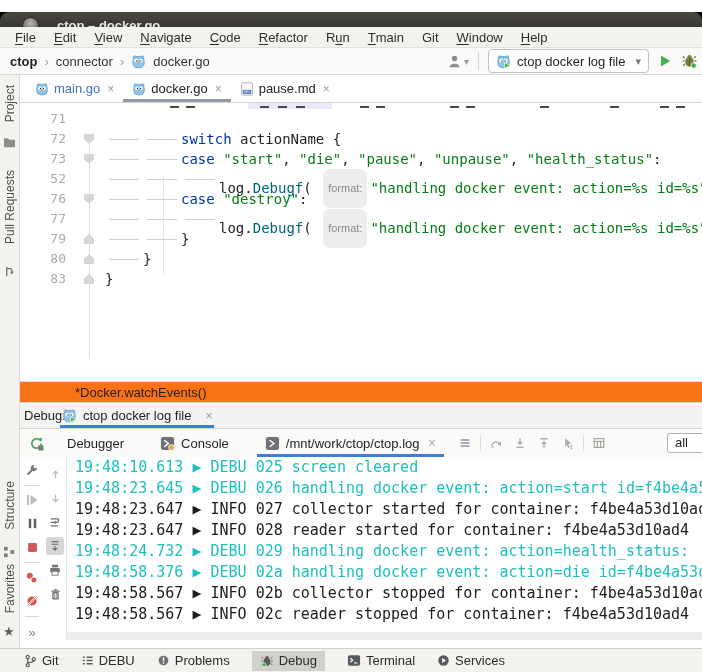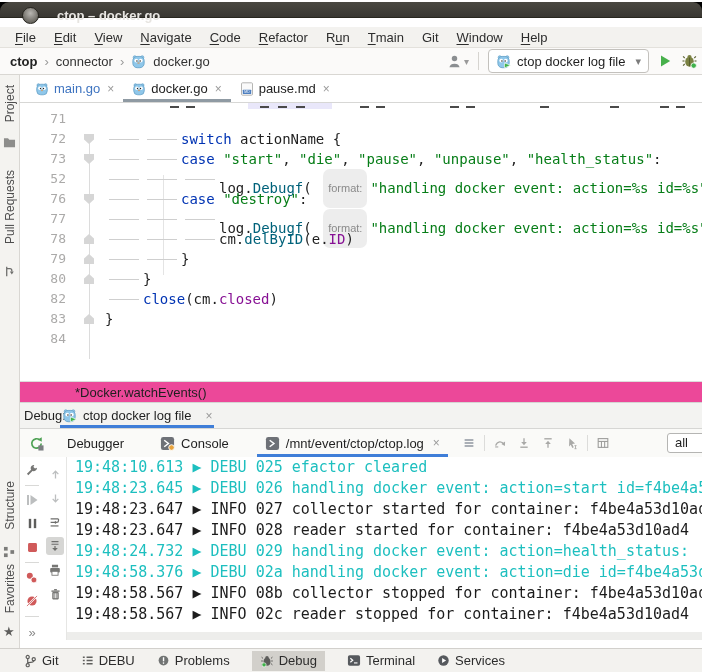--- a/index.html
+++ b/index.html
@@ -1,19 +1,19 @@
 <!DOCTYPE html>
 <html><head>
 <meta charset="utf-8">
 <style>
   html,body{margin:0;padding:0;background:#000;}
   .app{position:relative;width:702px;height:672px;overflow:hidden;background:#fff;
        font-family:"Liberation Sans",sans-serif;-webkit-font-smoothing:antialiased;}
   
-  .titlebar{position:absolute;left:0;top:2px;width:702px;height:16px;background:#000;}
+  .titlebar{position:absolute;left:0;top:12px;width:702px;height:16px;background:#000;}
   .titlebar-in{position:absolute;inset:0;border-radius:9px 9px 0 0;
       background:linear-gradient(#4a4841,#393732);border-bottom:1px solid #28271f;box-sizing:border-box;}
   .winbtn{position:absolute;left:22px;top:5px;width:17px;height:17px;border-radius:50%;
       background:radial-gradient(circle at 50% 35%,#b9b7b2,#6d6b64 70%,#55534c);border:1px solid #26251f;box-sizing:border-box;}
   .wtitle{position:absolute;left:57px;top:0;line-height:27px;color:#e7e5e1;font-size:13px;font-weight:bold;}
   
   .menubar{position:absolute;left:0;top:27px;width:702px;height:21px;background:#f3f2ef;
       border-bottom:1px solid #e3e1dc;box-sizing:border-box;display:flex;align-items:center;padding-left:6px;}
   .mitem{font-size:13px;color:#2d2d2d;padding:0 9px;cursor:default;}
   .mn{text-decoration:underline;text-underline-offset:2px;}
@@ -56,21 +56,21 @@
   .fold.fend{clip-path:polygon(50% 0,100% 45%,100% 100%,0 100%,0 45%);}
   .code{display:block;margin-left:85px;}
   .tb{display:inline-block;width:38px;height:20px;vertical-align:top;
       background:linear-gradient(#cfcfcf,#cfcfcf) no-repeat center/30px 1px;}
   .kw{color:#0033b3;} .str{color:#067d17;} .fn{color:#00627a;} .fld{color:#871094;}
   .hint{display:inline-block;background:#ededed;color:#8a8a8a;border-radius:7px;padding:12px 5px;margin:0 3px;
       font-family:"Liberation Sans",sans-serif;font-size:11px;line-height:15px;vertical-align:1px;}
   .foldline{position:absolute;left:69px;top:36px;width:1px;height:220px;background:#dcdcdc;}
   .iguide{position:absolute;left:143px;top:72px;width:1px;height:100px;background:#e4e4e4;}
   
-  .ctxbar{position:absolute;left:20px;top:381px;width:682px;height:22px;background:#ec4899;
+  .ctxbar{position:absolute;left:20px;top:381px;width:682px;height:22px;background:#f97316;
       border-top:1px solid #dddddb;border-bottom:1px solid #d5d5d3;box-sizing:border-box;}
   .ctxbar span{position:absolute;left:55px;top:1px;line-height:19px;font-size:13px;color:#1f1f1f;}
   
   .dhdr{position:absolute;left:20px;top:403px;width:682px;height:26px;background:#f3f3f1;
       border-bottom:1px solid #d6d6d4;box-sizing:border-box;}
   .dhdr .dlabel{position:absolute;left:4px;top:0;line-height:25px;font-size:13px;color:#1f1f1f;}
   .sesstab{position:absolute;left:42px;top:0;height:25px;display:flex;align-items:center;gap:6px;font-size:13px;color:#1f1f1f;}
   .sesstab .x{color:#9a9a9a;font-size:12px;margin-left:8px;}
   .sess-underline{position:absolute;left:40px;bottom:0;width:154px;height:3px;background:#3f7ed8;}
   
@@ -292,26 +292,23 @@
     </div>
     <div class="foldline"></div>
     <div class="iguide"></div>
     <div class="codelines">
       <div class="cline"><span class="lnum">71</span><span class="code"></span></div>
       <div class="cline"><span class="lnum">72</span><span class="fold fstart"></span><span class="code"><span class="tb"></span><span class="tb"></span><span class="kw">switch</span><span> actionName {</span></span></div>
       <div class="cline"><span class="lnum">73</span><span class="fold fstart"></span><span class="code"><span class="tb"></span><span class="tb"></span><span class="kw">case</span><span> </span><span class="str">"start"</span><span>, </span><span class="str">"die"</span><span>, </span><span class="str">"pause"</span><span>, </span><span class="str">"unpause"</span><span>, </span><span class="str">"health_status"</span><span>:</span></span></div>
       <div class="cline"><span class="lnum">52</span><span class="code"><span class="tb"></span><span class="tb"></span><span class="tb"></span><span>log.</span><span class="fn">Debugf</span><span>( </span><span class="hint">format:</span><span class="str">"handling docker event: action=%s id=%s"</span></span></div>
       <div class="cline"><span class="lnum">76</span><span class="fold fstart"></span><span class="code"><span class="tb"></span><span class="tb"></span><span class="kw">case</span><span> </span><span class="str">"destroy"</span><span>:</span></span></div>
       <div class="cline"><span class="lnum">77</span><span class="code"><span class="tb"></span><span class="tb"></span><span class="tb"></span><span>log.</span><span class="fn">Debugf</span><span>( </span><span class="hint">format:</span><span class="str">"handling docker event: action=%s id=%s"</span></span></div>
-      <div class="cline"><span class="lnum">78</span><span class="fold fend"></span><span class="code"><span class="tb"></span><span class="tb"></span><span class="tb"></span><span>cm.</span><span class="fn">delByID</span><span>(e.</span><span class="fld">ID</span><span>)</span></span></div>
       <div class="cline"><span class="lnum">79</span><span class="fold fend"></span><span class="code"><span class="tb"></span><span class="tb"></span><span>}</span></span></div>
       <div class="cline"><span class="lnum">80</span><span class="fold fend"></span><span class="code"><span class="tb"></span><span>}</span></span></div>
-      <div class="cline"><span class="lnum">82</span><span class="code"><span class="tb"></span><span class="kw">close</span><span>(cm.</span><span class="fld">closed</span><span>)</span></span></div>
       <div class="cline"><span class="lnum">83</span><span class="fold fend"></span><span class="code"><span>}</span></span></div>
-      <div class="cline"><span class="lnum">84</span><span class="code"></span></div>
     </div>
   </div>
 
   <div class="ctxbar">
     <span>*Docker.watchEvents()</span>
   </div>
 
   <div class="dhdr">
     <span class="dlabel">Debug:</span>
     <span class="sesstab">
@@ -357,21 +354,21 @@
       <span>Console</span>
     </span>
     <span style="width:14px;"></span>
     <span class="dtab active">
       <span>
           <svg width="15" height="15" viewBox="0 0 16 16">
             <rect x="1" y="1" width="14" height="14" rx="2.5" fill="#6e7177"></rect>
             <path d="M5 4.5 L9.5 8 L5 11.5" stroke="#fff" stroke-width="1.6" fill="none"></path>
           </svg>
         </span>
-      <span>/mnt/event/ctop/ctop.log</span>
+      <span>/mnt/work/ctop/ctop.log</span>
       <span class="x">×</span>
     </span>
     <span style="width:6px;"></span>
     <span class="ticon">
         <svg width="14" height="14" viewBox="0 0 16 16">
           <path d="M3 4.5 H13 M3 8 H13 M3 11.5 H13" stroke="#9097a0" stroke-width="1.7"></path>
         </svg>
       </span>
     <span class="tsep"></span>
     <span class="ticon">
@@ -493,27 +490,27 @@
           <svg width="13" height="13" viewBox="0 0 16 16">
             <rect x="4" y="5" width="8" height="9" rx="1" fill="#767674"></rect>
             <rect x="3" y="3" width="10" height="1.7" fill="#767674"></rect>
             <rect x="6.3" y="1.3" width="3.4" height="1.7" fill="#767674"></rect>
             <path d="M6.2 6.5 V12.5 M8 6.5 V12.5 M9.8 6.5 V12.5" stroke="#fff" stroke-width="0.9"></path>
           </svg>
         </span>
     </div>
     <div class="dsep"></div>
     <div class="logarea">
-      <div class="lrow debug"><span>19:48:10.613</span> <span>▶</span> <span>DEBU</span> <span>025</span> <span>efactor cleared</span></div>
+      <div class="lrow debug"><span>19:48:10.613</span> <span>▶</span> <span>DEBU</span> <span>025</span> <span>screen cleared</span></div>
       <div class="lrow debug"><span>19:48:23.645</span> <span>▶</span> <span>DEBU</span> <span>026</span> <span>handling docker event: action=start id=f4be4a53d10ad4</span></div>
       <div class="lrow info"><span>19:48:23.647</span> <span>▶</span> <span>INFO</span> <span>027</span> <span>collector started for container: f4be4a53d10ad4</span></div>
       <div class="lrow info"><span>19:48:23.647</span> <span>▶</span> <span>INFO</span> <span>028</span> <span>reader started for container: f4be4a53d10ad4</span></div>
       <div class="lrow debug"><span>19:48:24.732</span> <span>▶</span> <span>DEBU</span> <span>029</span> <span>handling docker event: action=health_status:</span></div>
       <div class="lrow debug"><span>19:48:58.376</span> <span>▶</span> <span>DEBU</span> <span>02a</span> <span>handling docker event: action=die id=f4be4a53d10ad4</span></div>
-      <div class="lrow info"><span>19:48:58.567</span> <span>▶</span> <span>INFO</span> <span>08b</span> <span>collector stopped for container: f4be4a53d10ad4</span></div>
+      <div class="lrow info"><span>19:48:58.567</span> <span>▶</span> <span>INFO</span> <span>02b</span> <span>collector stopped for container: f4be4a53d10ad4</span></div>
       <div class="lrow info"><span>19:48:58.567</span> <span>▶</span> <span>INFO</span> <span>02c</span> <span>reader stopped for container: f4be4a53d10ad4</span></div>
     </div>
     <div class="hscroll"></div>
   </div>
 
   <div class="statusbar">
     <span class="sbitem">
       <span>
           <svg width="13" height="14" viewBox="0 0 14 15">
             <circle cx="4" cy="3.2" r="1.7" fill="none" stroke="#5f5f5d" stroke-width="1.3"></circle>

